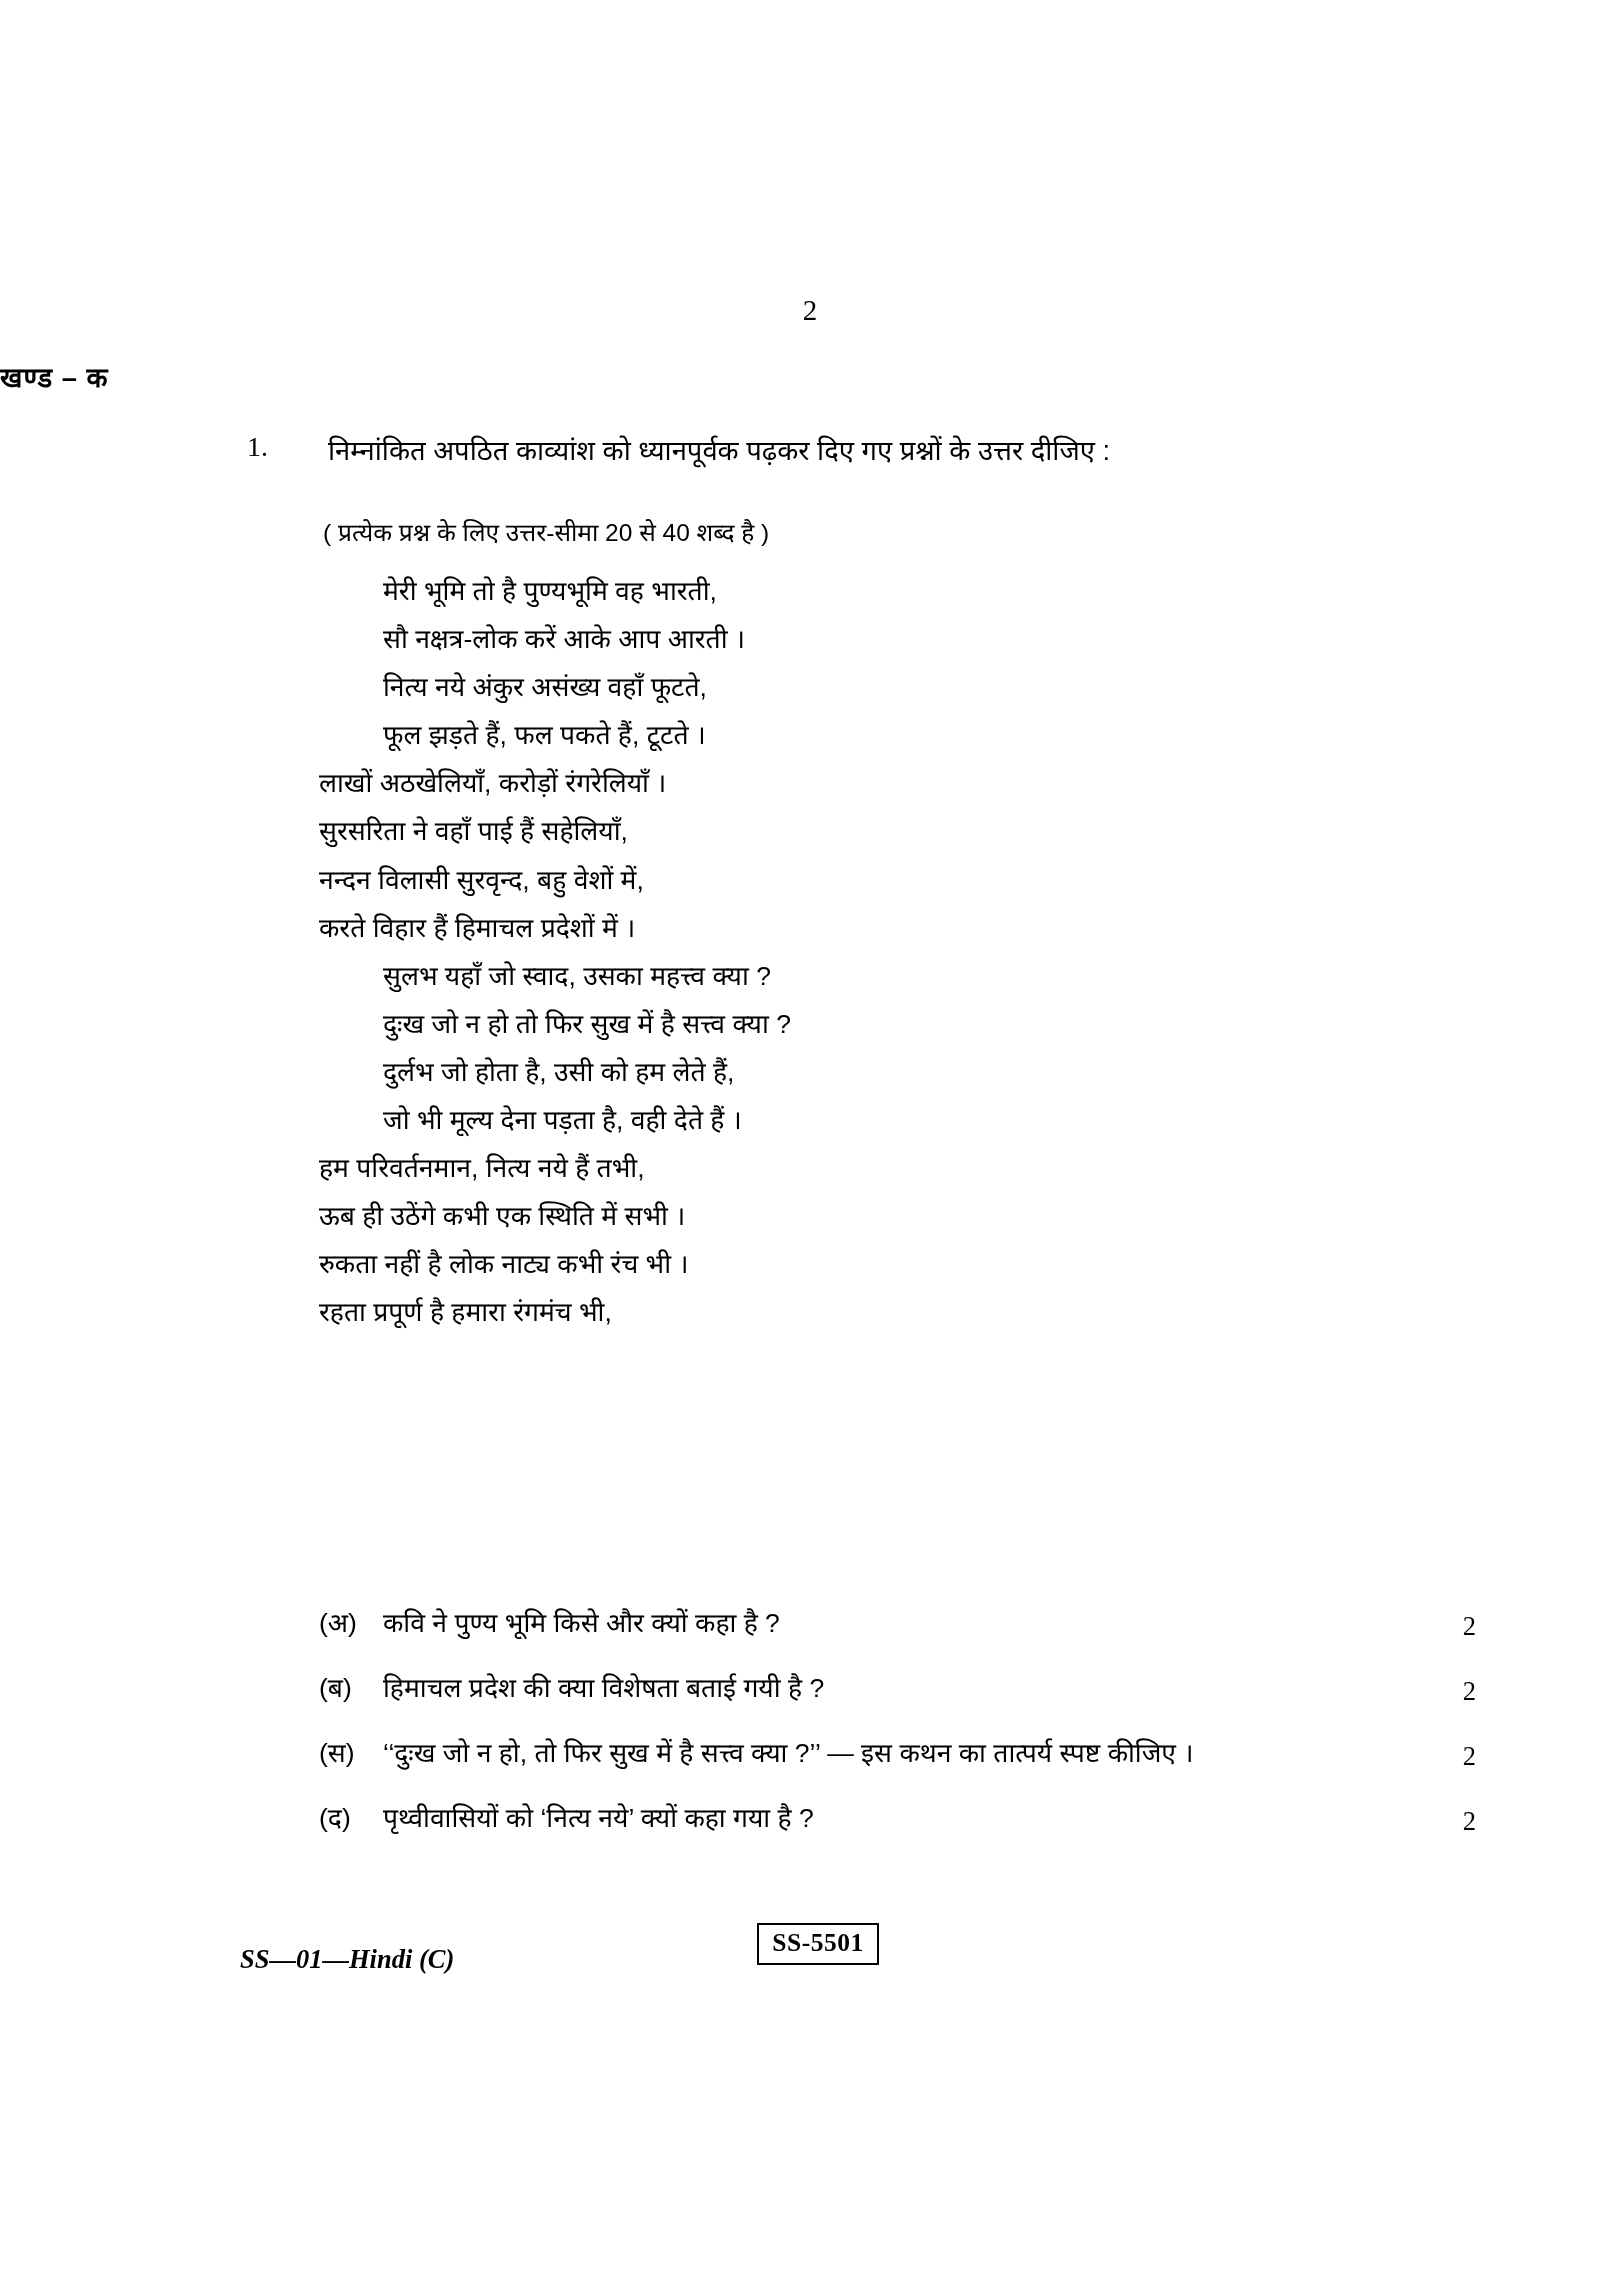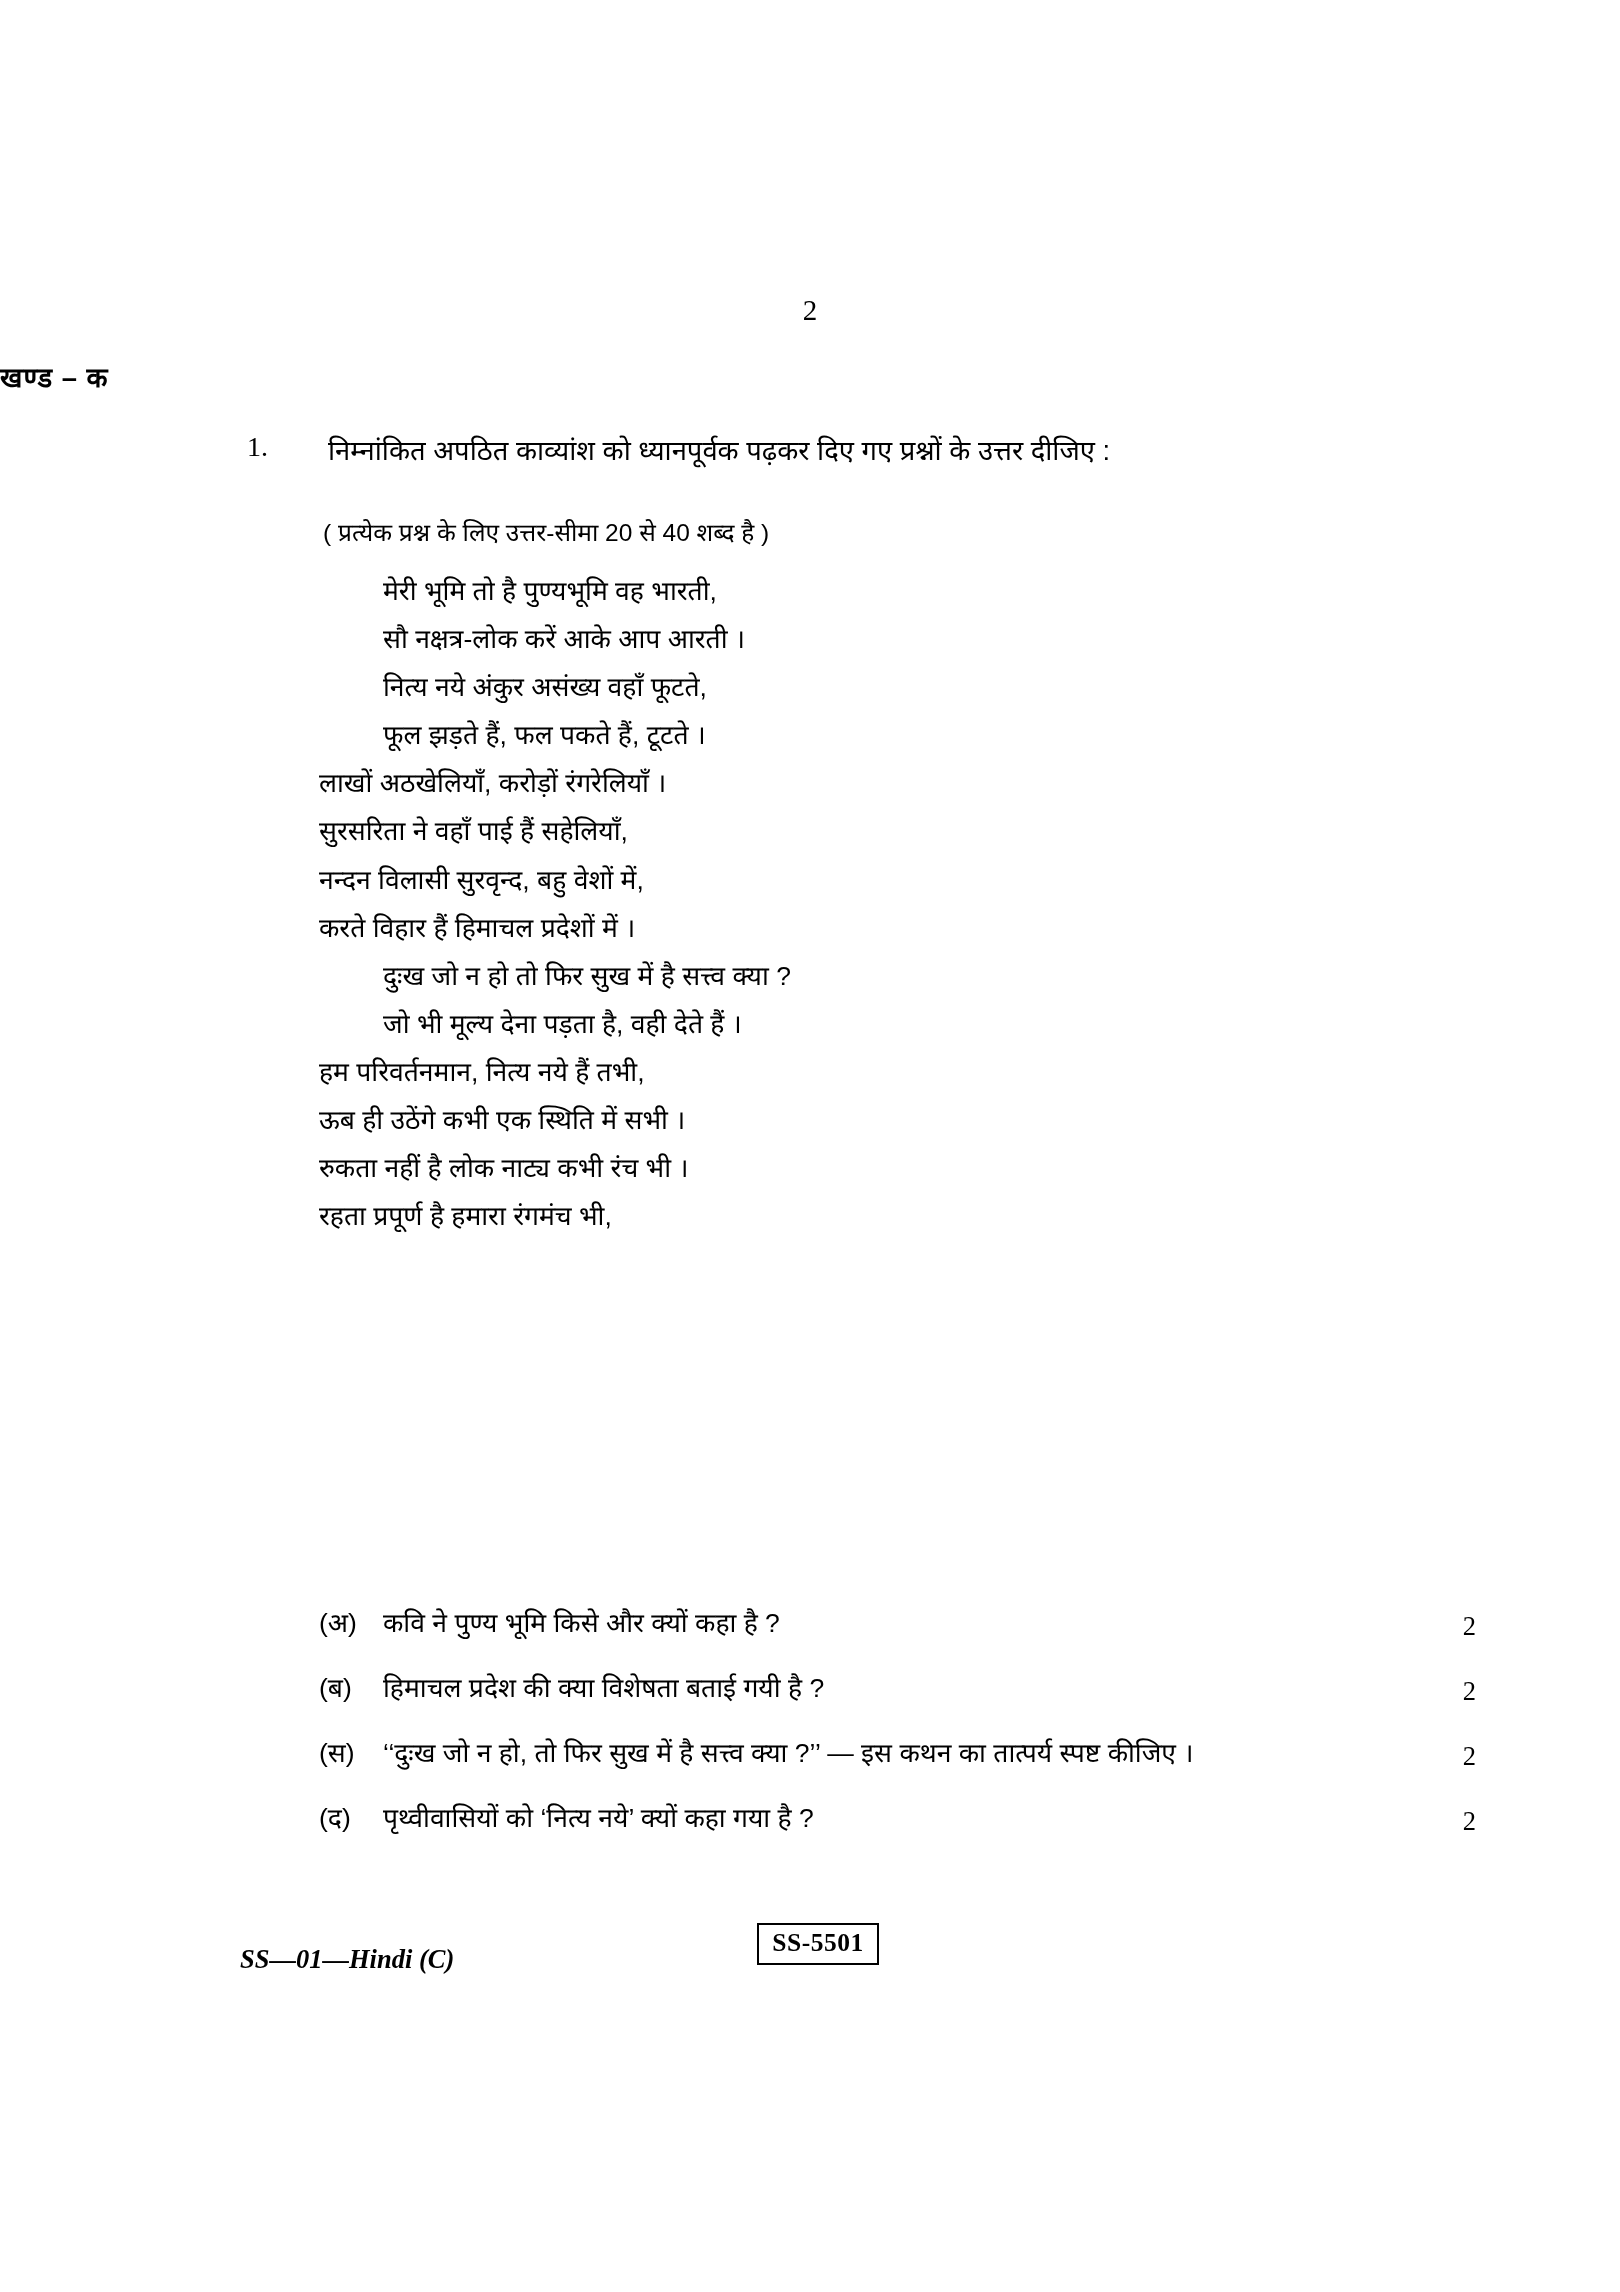--- a/index.html
+++ b/index.html
@@ -171,21 +171,23 @@
 
   <div class="poem">
     <div class="line indent">मेरी भूमि तो है पुण्यभूमि वह भारती,</div>
     <div class="line indent">सौ नक्षत्र-लोक करें आके आप आरती ।</div>
     <div class="line indent">नित्य नये अंकुर असंख्य वहाँ फूटते,</div>
     <div class="line indent">फूल झड़ते हैं, फल पकते हैं, टूटते ।</div>
     <div class="line">लाखों अठखेलियाँ, करोड़ों रंगरेलियाँ ।</div>
     <div class="line">सुरसरिता ने वहाँ पाई हैं सहेलियाँ,</div>
     <div class="line">नन्दन विलासी सुरवृन्द, बहु वेशों में,</div>
     <div class="line">करते विहार हैं हिमाचल प्रदेशों में ।</div>
+    <div class="line indent">सुलभ यहाँ जो स्वाद, उसका महत्त्व क्या ?</div>
     <div class="line indent">दुःख जो न हो तो फिर सुख में है सत्त्व क्या ?</div>
+    <div class="line indent">दुर्लभ जो होता है, उसी को हम लेते हैं,</div>
     <div class="line indent">जो भी मूल्य देना पड़ता है, वही देते हैं ।</div>
     <div class="line">हम परिवर्तनमान, नित्य नये हैं तभी,</div>
     <div class="line">ऊब ही उठेंगे कभी एक स्थिति में सभी ।</div>
     <div class="line">रुकता नहीं है लोक नाट्य कभी रंच भी ।</div>
     <div class="line">रहता प्रपूर्ण है हमारा रंगमंच भी,</div>
   </div>
 
   <div class="questions">
 
     <div class="q-row">

